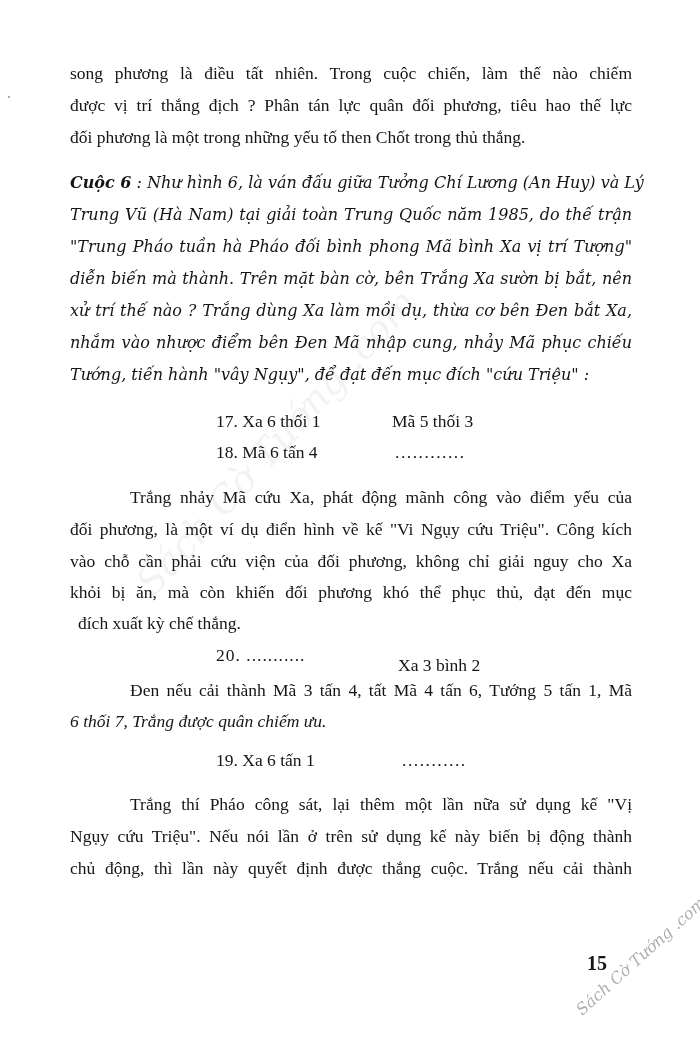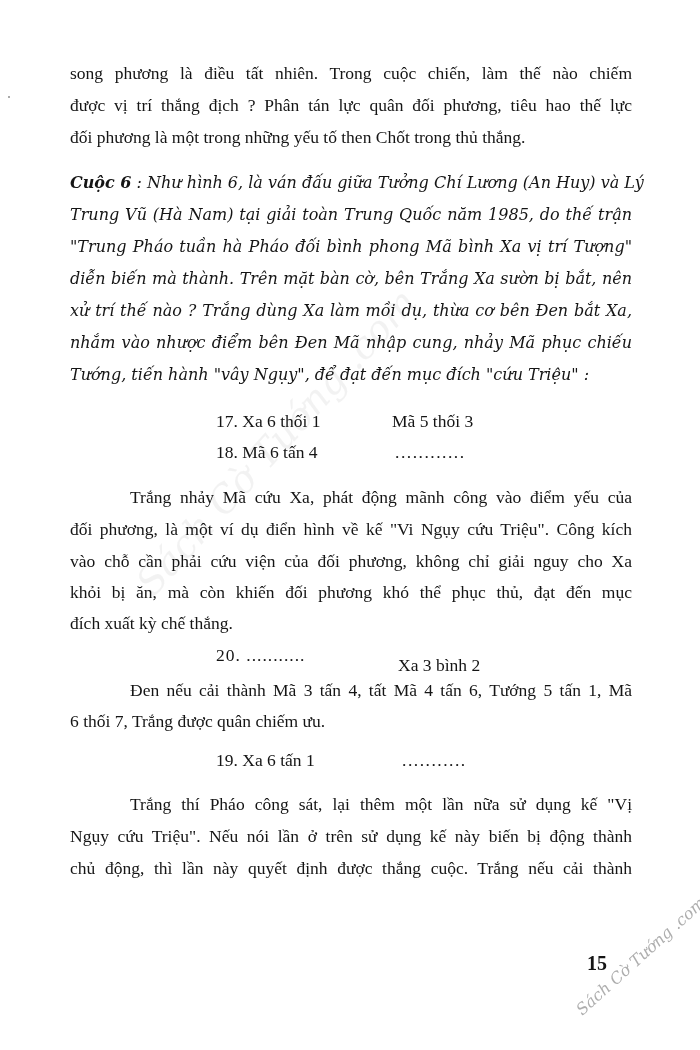--- a/index.html
+++ b/index.html
@@ -45,27 +45,27 @@
 
 <div class="move" style="left:216px; top:410px;">17. Xa 6 thối 1</div>
 <div class="move" style="left:392px; top:410px;">Mã 5 thối 3</div>
 <div class="move" style="left:216px; top:441px;">18. Mã 6 tấn 4</div>
 <div class="move" style="left:395px; top:441px; letter-spacing:1.5px;">............</div>
 
 <div class="line indent" style="top:486px;">Trắng nhảy Mã cứu Xa, phát động mãnh công vào điểm yếu của</div>
 <div class="line" style="top:518px;">đối phương, là một ví dụ điển hình về kế "Vi Ngụy cứu Triệu". Công kích</div>
 <div class="line" style="top:550px;">vào chỗ cần phải cứu viện của đối phương, không chỉ giải nguy cho Xa</div>
 <div class="line" style="top:581px;">khỏi bị ăn, mà còn khiến đối phương khó thể phục thủ, đạt đến mục</div>
-<div class="line last" style="top:612px;">đích xuất kỳ chế thắng.</div>
+<div class="line last" style="top:612px;margin-left:8px;">đích xuất kỳ chế thắng.</div>
 
 <div class="move" style="left:216px; top:644px; letter-spacing:1px;">20. ...........</div>
 <div class="move" style="left:398px; top:644px;margin-top:10px;">Xa 3 bình 2</div>
 
 <div class="line indent" style="top:679px;">Đen nếu cải thành Mã 3 tấn 4, tất Mã 4 tấn 6, Tướng 5 tấn 1, Mã</div>
-<div class="line last" style="top:710px;">6 thối 7, Trắng được quân chiếm ưu.</div>
+<div class="line last" style="top:710px;font-style:italic;">6 thối 7, Trắng được quân chiếm ưu.</div>
 
 <div class="move" style="left:216px; top:749px;">19. Xa 6 tấn 1</div>
 <div class="move" style="left:402px; top:749px; letter-spacing:1.5px;">...........</div>
 
 <div class="line indent" style="top:793px;">Trắng thí Pháo công sát, lại thêm một lần nữa sử dụng kế "Vị</div>
 <div class="line" style="top:825px;">Ngụy cứu Triệu". Nếu nói lần ở trên sử dụng kế này biến bị động thành</div>
 <div class="line" style="top:857px;">chủ động, thì lần này quyết định được thắng cuộc. Trắng nếu cải thành</div>
 
 <div class="page-num">15</div>
 <div class="wm wm2">Sách Cờ Tướng .com</div>

